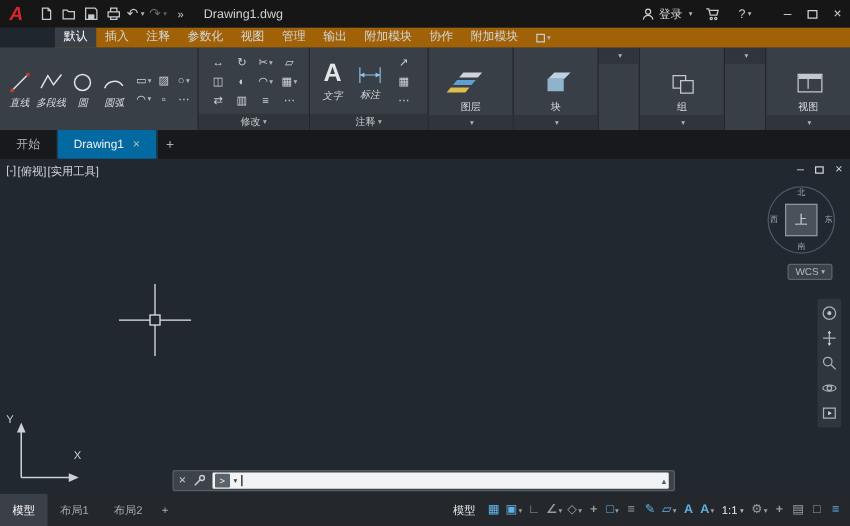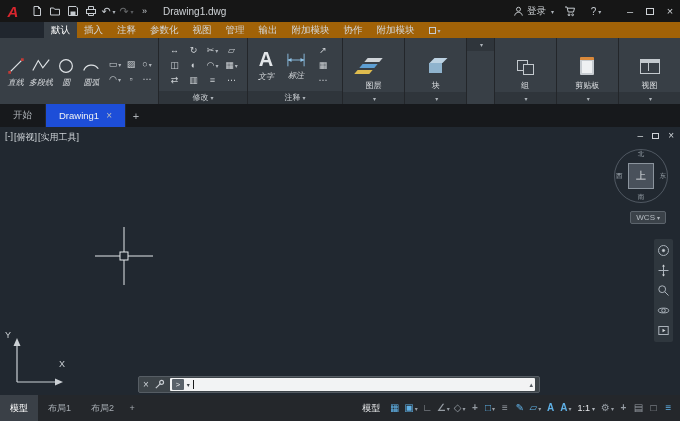--- a/index.html
+++ b/index.html
@@ -91,21 +91,21 @@
   .i-clipboard::after { content:""; position:absolute; left:7px; top:7px; width:10px; height:12px; background:#eef0f2; }
   .i-view::before { content:""; position:absolute; left:3px; top:5px; width:18px; height:13px; border:1px solid #c3c9ce;
       background:linear-gradient(#c3c9ce 0 3px, transparent 3px); }
   .i-view::after { content:""; position:absolute; left:11px; top:9px; width:0; height:8px; border-left:1px solid #c3c9ce; }
 
   
   .filetabs { position:absolute; top:104px; left:0; right:0; height:23px; background:#17191c; display:flex; z-index:4; }
   .ftabs { display:flex; height:100%; }
   .ftab { display:flex; align-items:center; padding:0 13px; font-size:9.5px; color:#aeb3b8;
           border-right:1px solid #26282c; cursor:pointer; gap:7px; white-space:nowrap; }
-  .ftab.active { background:#1d4ed8; color:#f0f2f4; }
+  .ftab.active { background:#0369a1; color:#f0f2f4; }
   .fclose { font-size:10px; color:#b8bdc2; }
   .fclose:empty { display:none; }
   .newtab { width:20px; display:flex; align-items:center; justify-content:center; color:#aeb3b8; font-size:11px; cursor:pointer; }
 
   
   .canvas { position:absolute; top:127px; left:0; right:0; bottom:26px; background:#212830; overflow:hidden; cursor:crosshair; }
   .vp-controls { position:absolute; left:5px; top:4px; display:flex; gap:1px; font-size:9px; color:#cfd4d8; }
   .vpc { cursor:pointer; }
   .canvas-winbtns { position:absolute; right:6px; top:3px; display:flex; gap:9px; align-items:center; color:#cfd4d8; }
   .cwb { font-size:10px; cursor:pointer; display:flex; align-items:center; }
@@ -455,24 +455,20 @@
             <span class="bigicon i-group"></span>
             <span class="biglabel">组</span>
           </div>
           <div class="panel-label">
             <i class="dd"></i>
           </div>
         </div>
 
 
         <div class="panel bigpanel">
-          <div class="panel-body bigbtn">
-            <span class="bigicon i-clipboard"></span>
-            <span class="biglabel">剪贴板</span>
-          </div>
           <div class="panel-label">
             <i class="dd"></i>
           </div>
         </div>
 
         <div class="panel bigpanel">
           <div class="panel-body bigbtn">
             <span class="bigicon i-view"></span>
             <span class="biglabel">视图</span>
           </div>

